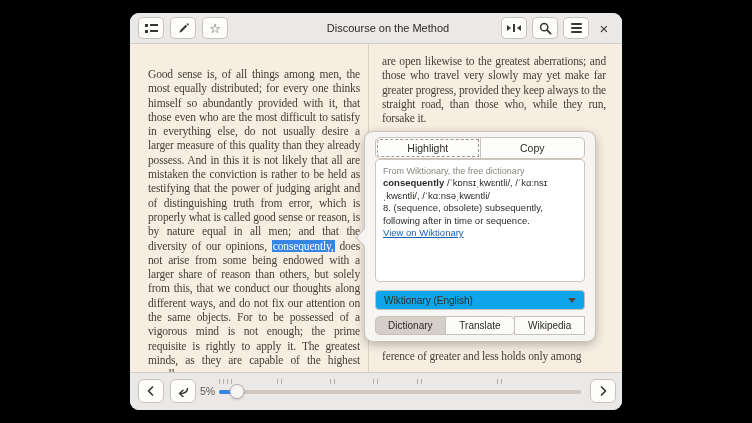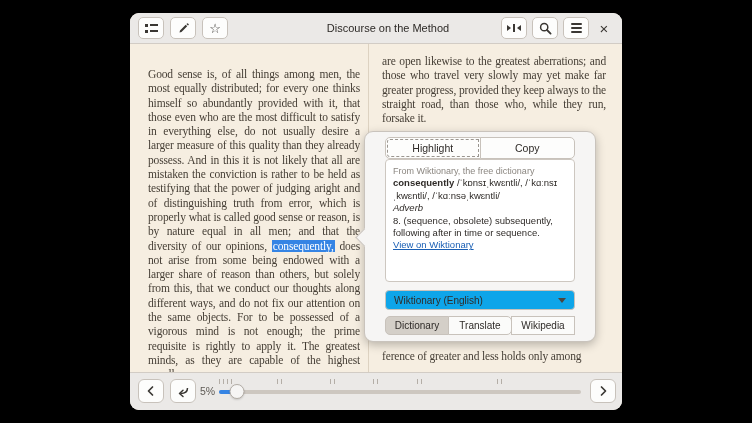--- a/index.html
+++ b/index.html
@@ -32,21 +32,21 @@
   .col-divider{position:absolute;left:238px;top:0;bottom:0;width:1px;background:#ddd2c1;}
   .booktext{font-family:"Liberation Serif",serif;font-size:11.5px;line-height:14.3px;
             letter-spacing:-0.15px;color:#453e35;text-align:justify;}
   .col-left{position:absolute;left:18px;top:23px;width:212px;bottom:0;overflow:hidden;}
   .col-right{position:absolute;left:252px;top:10px;width:224px;height:102px;overflow:hidden;}
   .orphan{position:absolute;left:252px;bottom:9px;width:224px;overflow:hidden;white-space:nowrap;}
   .selection{background:#3584e4;color:#fff;padding:0 1px;}
   
   .popover{position:absolute;left:234px;top:87px;width:232px;height:211px;background:#f6f5f4;
            border:1px solid #c9c3bc;border-radius:9px;box-shadow:0 3px 10px rgba(0,0,0,.25);
-           box-sizing:border-box;padding:5px 20px;z-index:5;}
+           box-sizing:border-box;padding:5px 10px;z-index:5;}
   .pop-arrow{position:absolute;left:-7px;top:99px;width:12px;height:12px;background:#f6f5f4;
              transform:rotate(45deg);border-left:1px solid #c9c3bc;border-bottom:1px solid #c9c3bc;}
   .action-row{display:flex;height:22px;}
   .abtn{flex:1;background:#fdfdfc;border:1px solid #c8c2bb;box-sizing:border-box;
         display:flex;align-items:center;justify-content:center;font-size:10.5px;color:#2f2b28;cursor:pointer;}
   .abtn.first{border-radius:5px 0 0 5px;}
   .abtn.last{border-radius:0 5px 5px 0;margin-left:-1px;}
   .abtn.focused{outline:1px dashed #9a958f;outline-offset:-3px;}
   .dictbox{height:123px;background:#fff;border:1px solid #cdc7c0;border-radius:4px;
            box-sizing:border-box;padding:5px 7px;font-size:9.5px;line-height:12.4px;color:#2f2b28;
@@ -162,21 +162,20 @@
           <div class="abtn first focused">Highlight</div>
           <div class="abtn last">Copy</div>
         </div>
 
         <div class="dictbox">
           <div class="dict-source">From Wiktionary, the free dictionary</div>
           <div>
             <b>consequently</b>
             <span>/ˈkɒnsɪˌkwɛntli/, /ˈkɑːnsɪˌkwɛntli/, /ˈkɑːnsəˌkwɛntli/</span>
           </div>
-          <div class="dict-pos">Adverb</div>
           <div>8. (sequence, obsolete) subsequently, following after in time or sequence.</div>
           <div><span class="dict-link">View on Wiktionary</span></div>
         </div>
 
         <div class="dropdown">
           <span>Wiktionary (English)</span>
           <span class="caret"></span>
         </div>
 
         <div class="seg-row">

